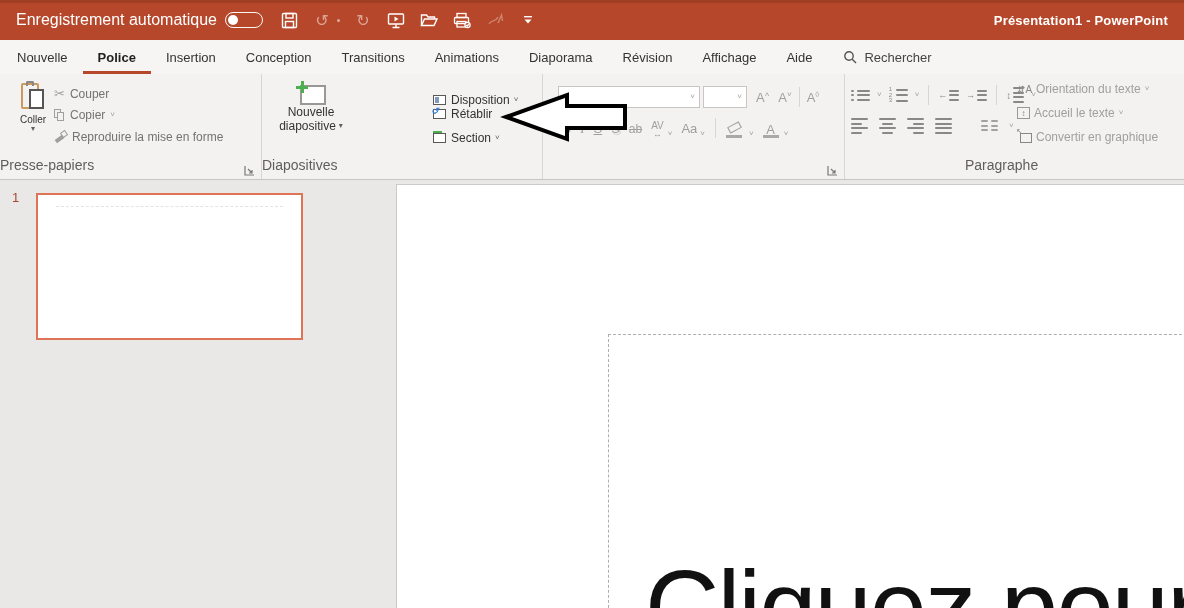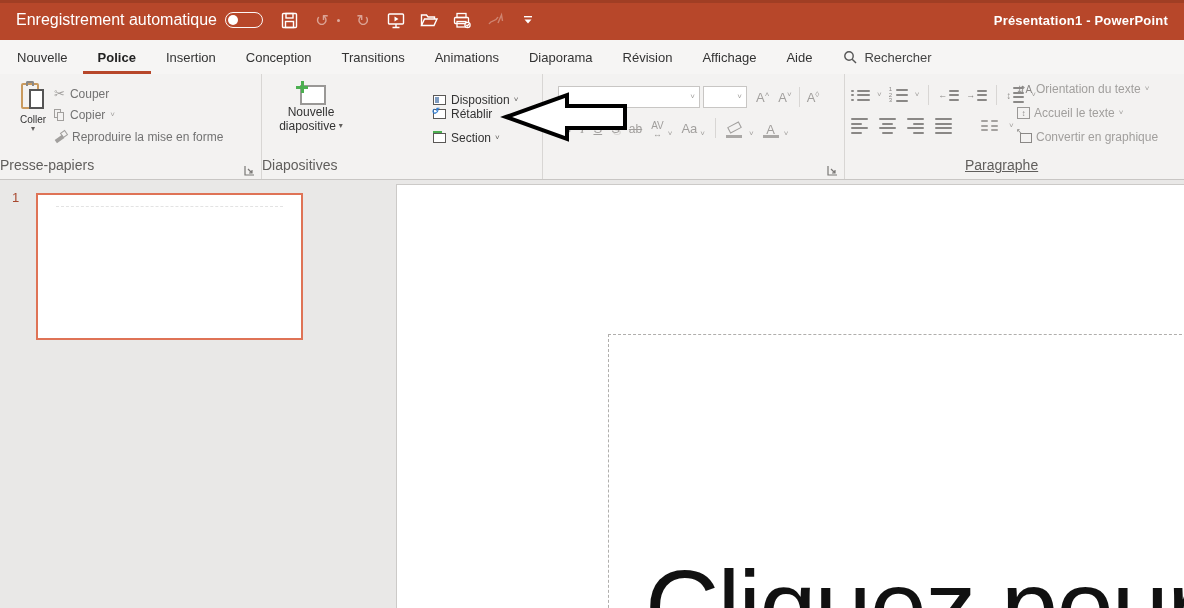--- a/index.html
+++ b/index.html
@@ -442,21 +442,21 @@
       <div class="prow" style="top:32px;">
         <span class="alignbox">↕</span>
         <span>Accueil le texte</span>
         <span class="caret disabled">˅</span>
       </div>
       <div class="prow" style="top:56px;">
         <span class="smartart"></span>
         <span>Convertir en graphique</span>
       </div>
     </div>
-    <div class="group-label" style="left:120px; right:auto; width:120px;text-decoration:underline;">Paragraphe</div>
+    <div class="group-label" style="left:120px; right:auto; width:120px;">Paragraphe</div>
   </div>
 </div>
 
 <div class="content">
   <span class="slide-number">1</span>
   <div class="thumb"></div>
 
   <div class="slide-canvas">
     <div class="title-ph">
       <span class="title-ph-text">Cliquez pour</span>

